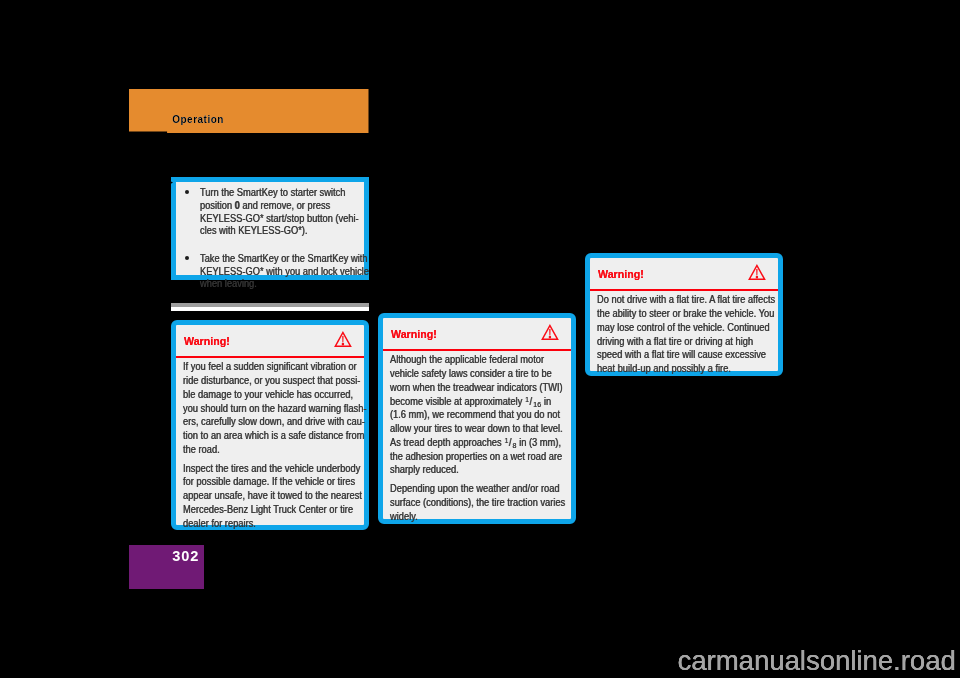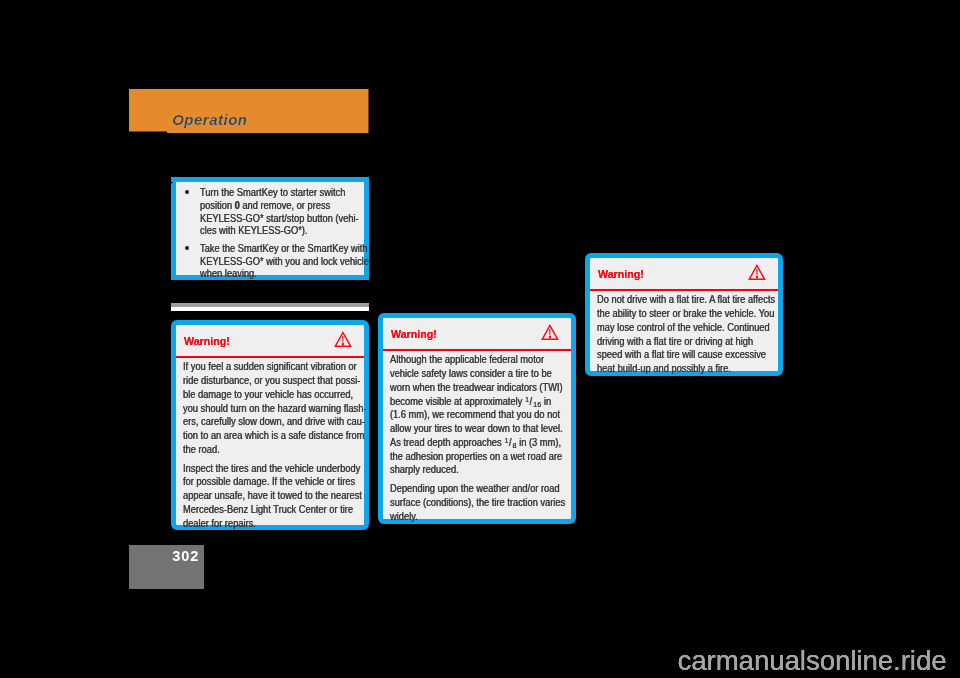--- a/index.html
+++ b/index.html
@@ -4,34 +4,34 @@
 <title>Operation</title>
 <style>
   html,body{margin:0;padding:0;}
   body{width:960px;height:678px;background:#000;overflow:hidden;
        font-family:"Liberation Sans",sans-serif;-webkit-font-smoothing:antialiased;}
   .page{position:relative;width:960px;height:678px;}
 
   .section-header{position:absolute;left:129px;top:88.8px;width:239.5px;height:44.2px;
     background:#e58b2e;
     clip-path:polygon(0 0, 100% 0, 100% 100%, 15.9% 100%, 15.9% 96.6%, 0 96.6%);}
-  .section-header .label{position:absolute;left:43.2px;top:23.7px;color:#404040;transform:translateZ(0);
-    font-size:15px;font-weight:bold;letter-spacing:.5px;line-height:16px;
-    white-space:nowrap;text-shadow:0 0 .45px #fff;font-style:italic;}
+  .section-header .label{position:absolute;left:43.2px;top:23.7px;color:#000000;transform:translateZ(0);
+    font-size:10px;font-weight:bold;letter-spacing:.5px;line-height:16px;
+    white-space:nowrap;text-shadow:0 0 .45px #fff;}
 
   .panel{position:absolute;background:#efefef;border:5px solid #0ea5e9;box-sizing:border-box;}
 
   .bullets{left:171px;top:177px;width:198px;height:103px;}
   .edge-marker{position:absolute;left:170px;top:181px;width:3px;height:3.2px;
     background:#000;z-index:5;
     clip-path:polygon(0 0, 100% 50%, 0 100%);}
   .bullet-list{margin:0;padding:5.4px 0 0 0;list-style:none;}
   .bullet-item{position:relative;font-size:10px;color:#363636;text-shadow:.35px 0 0 rgba(54,54,54,.55),-.35px 0 0 rgba(54,54,54,.55);
     line-height:12.62px;margin:0;}
-  .bullet-item.bi2{margin-top:5px;}
+  .bullet-item.bi2{margin-top:15px;}
   .bullet-dot{position:absolute;left:9.2px;top:2.8px;width:4.3px;height:4.3px;
     border-radius:50%;background:#1c1c1c;}
   .bullet-text{display:block;white-space:nowrap;transform:scale3d(.93,1,1);
     transform-origin:0 0;margin-left:23.8px;}
 
   .divider{position:absolute;left:171px;top:303px;width:198px;height:8px;}
   .divider .d-top{height:4px;background:#9e9e9e;}
   .divider .d-bot{height:4px;background:#fff;}
 
   .warn{padding:0;border-radius:6px;}
@@ -47,21 +47,21 @@
   .warn-body{font-size:10px;color:#363636;line-height:13.78px;padding:2.6px 0 0 6.8px;
     text-shadow:.35px 0 0 rgba(54,54,54,.55),-.35px 0 0 rgba(54,54,54,.55);}
   .warn-body p{margin:0;white-space:nowrap;transform:scale3d(.93,1,1);transform-origin:0 0;}
   .warn-body p + p{margin-top:5.0px;}
   .frac{white-space:nowrap;}
   .frac sup{font-size:.70em;vertical-align:.45em;line-height:0;}
   .frac sub{font-size:.76em;vertical-align:-.26em;line-height:0;letter-spacing:.15px;}
   .frac .sl{padding:0 1.1px 0 .7px;}
   .frac .fsp{display:inline-block;width:3.2px;}
 
-  .pagenum{position:absolute;left:129px;top:545px;width:75px;height:44px;background:#737373;}
+  .pagenum{position:absolute;left:129px;top:545px;width:75px;height:44px;background:#701a75;}
   .pagenum .num{position:absolute;left:43.3px;top:2.5px;color:#fff;font-size:14.6px;font-weight:bold;letter-spacing:0.85px;line-height:16px;transform:translateZ(0);}
 
   .watermark{position:absolute;left:677.5px;top:644.5px;color:#a5a5a5;font-size:27.5px;line-height:32px;white-space:nowrap;transform:translateZ(0);text-shadow:0 0 .35px #a5a5a5, .25px 0 .2px #a5a5a5;}
 </style>
 </head>
 <body>
 
 <div class="page">
 
   <div class="section-header">
@@ -137,14 +137,14 @@
     <div class="warn-rule"></div>
     <div class="warn-body">
       <p><span>Do not drive with a flat tire. A flat tire affects</span><br><span>the ability to steer or brake the vehicle. You</span><br><span>may lose control of the vehicle. Continued</span><br><span>driving with a flat tire or driving at high</span><br><span>speed with a flat tire will cause excessive</span><br><span>heat build-up and possibly a fire.</span></p>
     </div>
   </div>
 
   <div class="pagenum">
     <div class="num">302</div>
   </div>
 
-  <div class="watermark">carmanualsonline.ride</div>
+  <div class="watermark">carmanualsonline.road</div>
 </div>
 
 </body></html>

